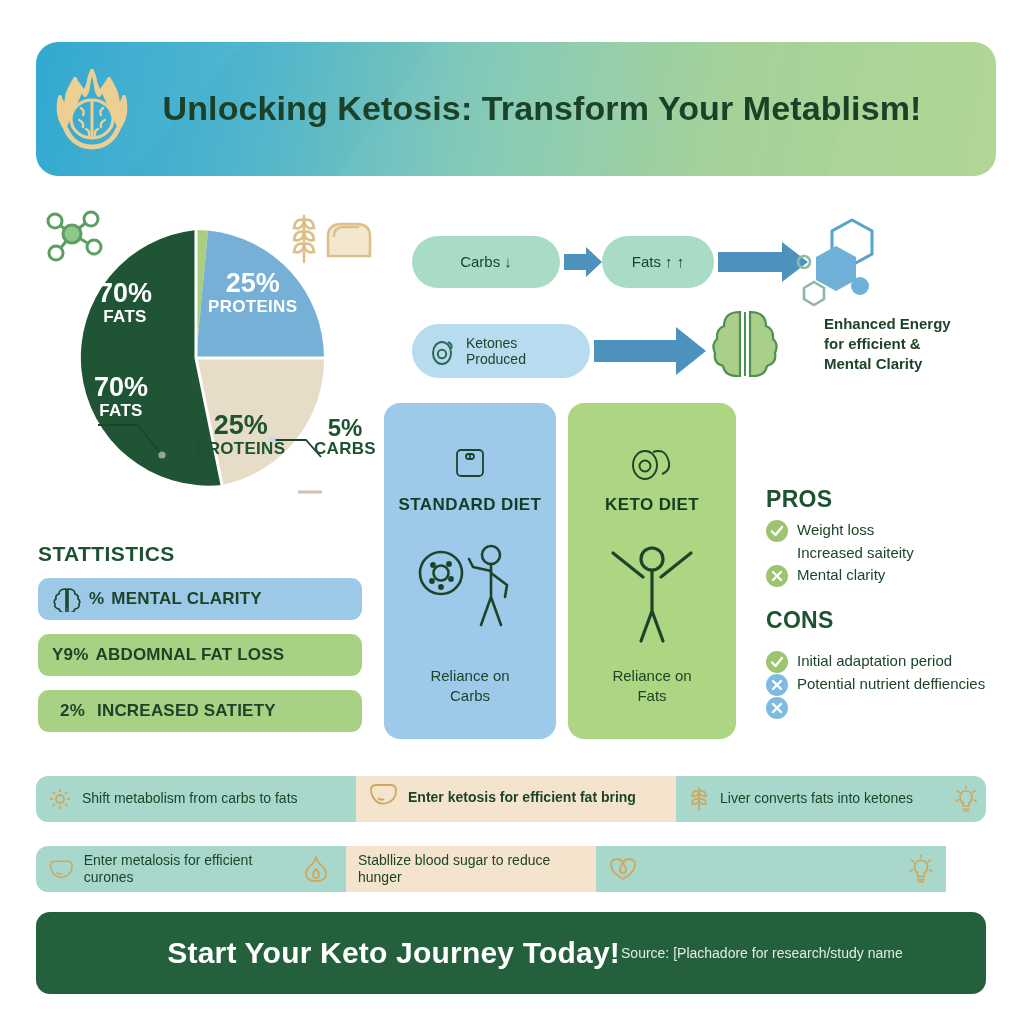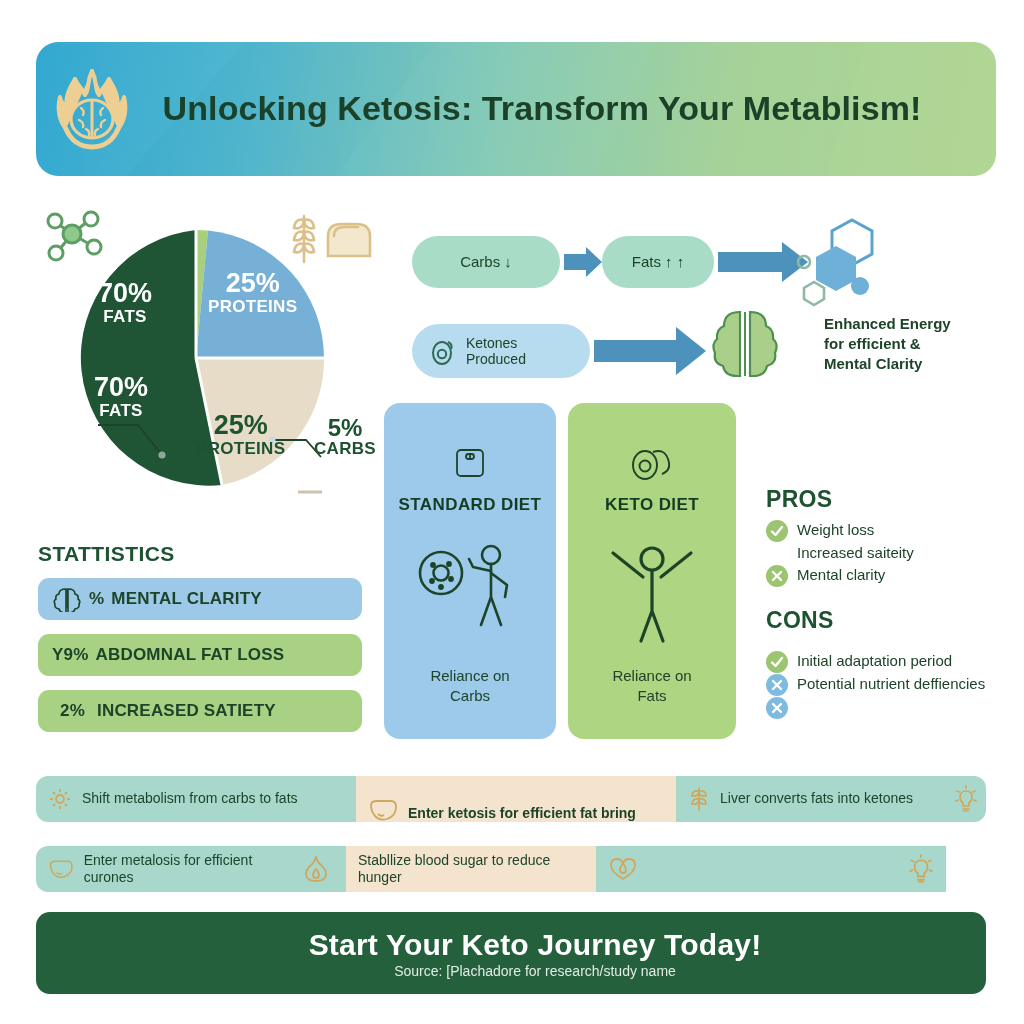--- a/index.html
+++ b/index.html
@@ -86,29 +86,29 @@
   .pc-row.noicon { padding-left:31px; }
   .dot { width:22px; height:22px; border-radius:50%; flex:0 0 22px; position:relative; margin-top:1px;}
   .dot-green { background:#9cc471; }
   .dot-blue  { background:#7fbbe0; }
   .dot svg { position:absolute; left:0; top:0; }
 
   
   .strip { position:absolute; height:46px; border-radius:12px; overflow:hidden; display:flex; }
   .strip1 { left:36px; top:776px; width:950px; }
   .strip2 { left:36px; top:846px; width:950px; }
-  .seg { display:flex; align-items:center; gap:10px; padding:0 12px; font-size:14px; color:#1d4429; line-height:1.25;}
+  .seg { display:flex; align-items:center; gap:10px; padding:16px 12px; font-size:14px; color:#1d4429; line-height:1.25;}
   .seg-teal { background:#a8d8cc; }
   .seg-sand { background:#f4e4cd; }
   .seg b { font-weight:bold; }
 
   
   .footer {
     position:absolute; left:36px; top:912px; width:950px; height:82px;
-    background:#24603c; border-radius:14px; display:flex; flex-direction:column;
+    background:#24603c; border-radius:14px; display:flex; 
     align-items:center; justify-content:center; gap:1px;padding-left:48px;
   }
   .footer-t { font-size:30px; font-weight:bold; color:#ffffff; letter-spacing:.2px;}
   .footer-s { font-size:14px; color:#e2ece5; }
 </style>
 </head>
 <body>
 
 <div class="page">
 

